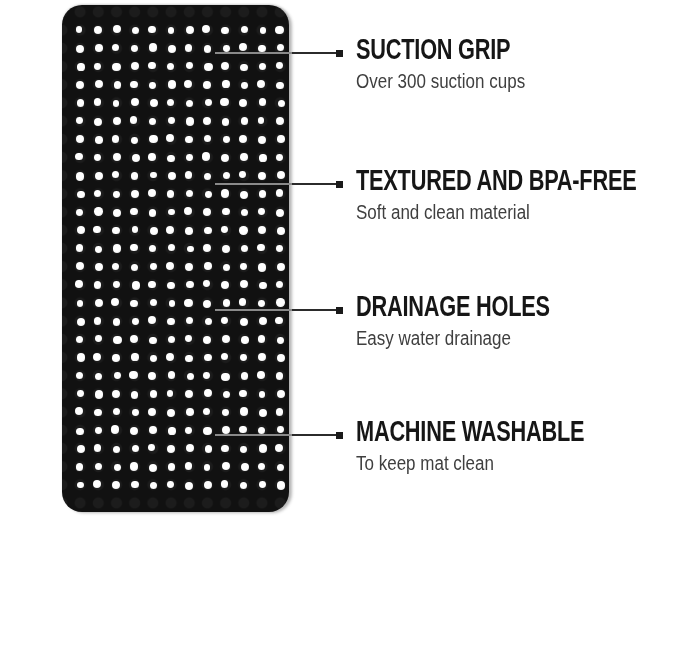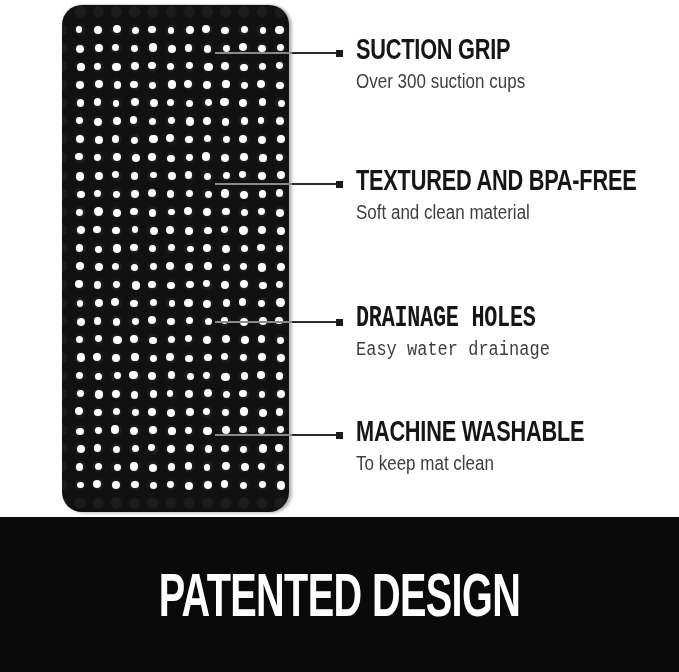--- a/index.html
+++ b/index.html
@@ -435,31 +435,28 @@
       <div class="marker"></div>
       <div class="title">SUCTION GRIP</div>
       <div class="desc">Over 300 suction cups</div>
     </div>
       <div class="callout" style="top: 166px;">
       <div class="line"></div>
       <div class="marker"></div>
       <div class="title">TEXTURED AND BPA-FREE</div>
       <div class="desc">Soft and clean material</div>
     </div>
-      <div class="callout" style="top: 304px; font-family: Liberation Mono, monospace;">
+      <div class="callout" style="top: 292px;">
       <div class="line"></div>
       <div class="marker"></div>
       <div class="title">DRAINAGE HOLES</div>
       <div class="desc">Easy water drainage</div>
     </div>
       <div class="callout" style="top: 417px;">
       <div class="line"></div>
       <div class="marker"></div>
       <div class="title">MACHINE WASHABLE</div>
       <div class="desc">To keep mat clean</div>
     </div>
     </div>
 
-  <div class="banner">
-    <div class="banner-title">PATENTED DESIGN</div>
-  </div>
 
 </div>
 
 </body></html>

